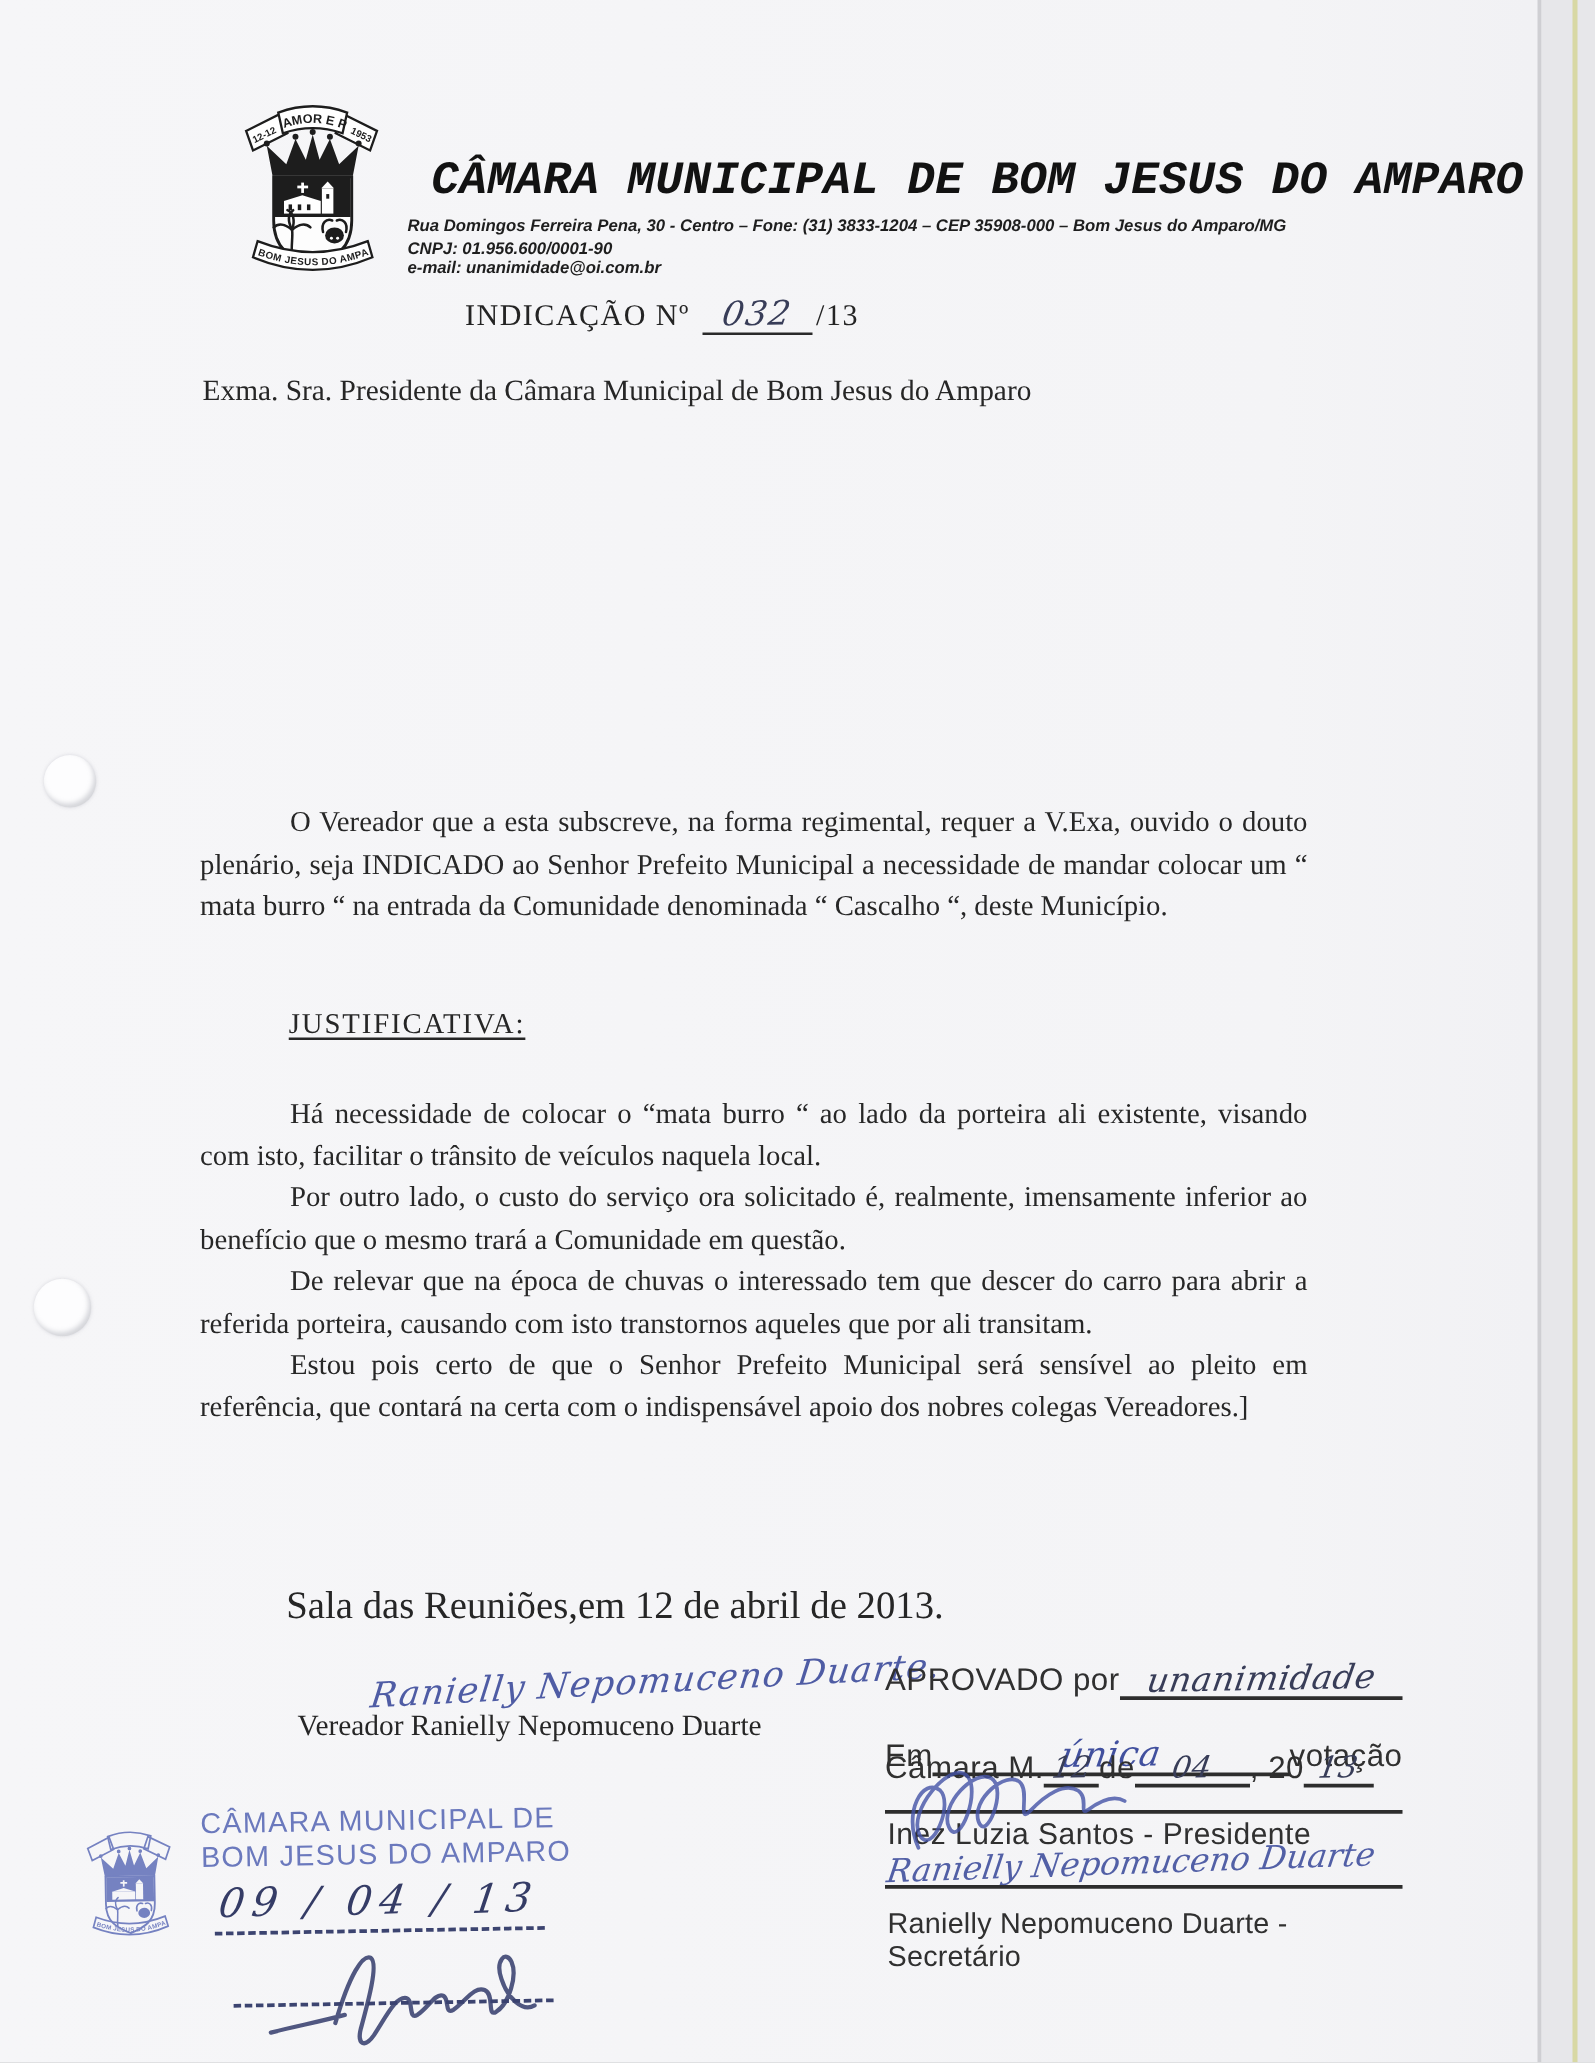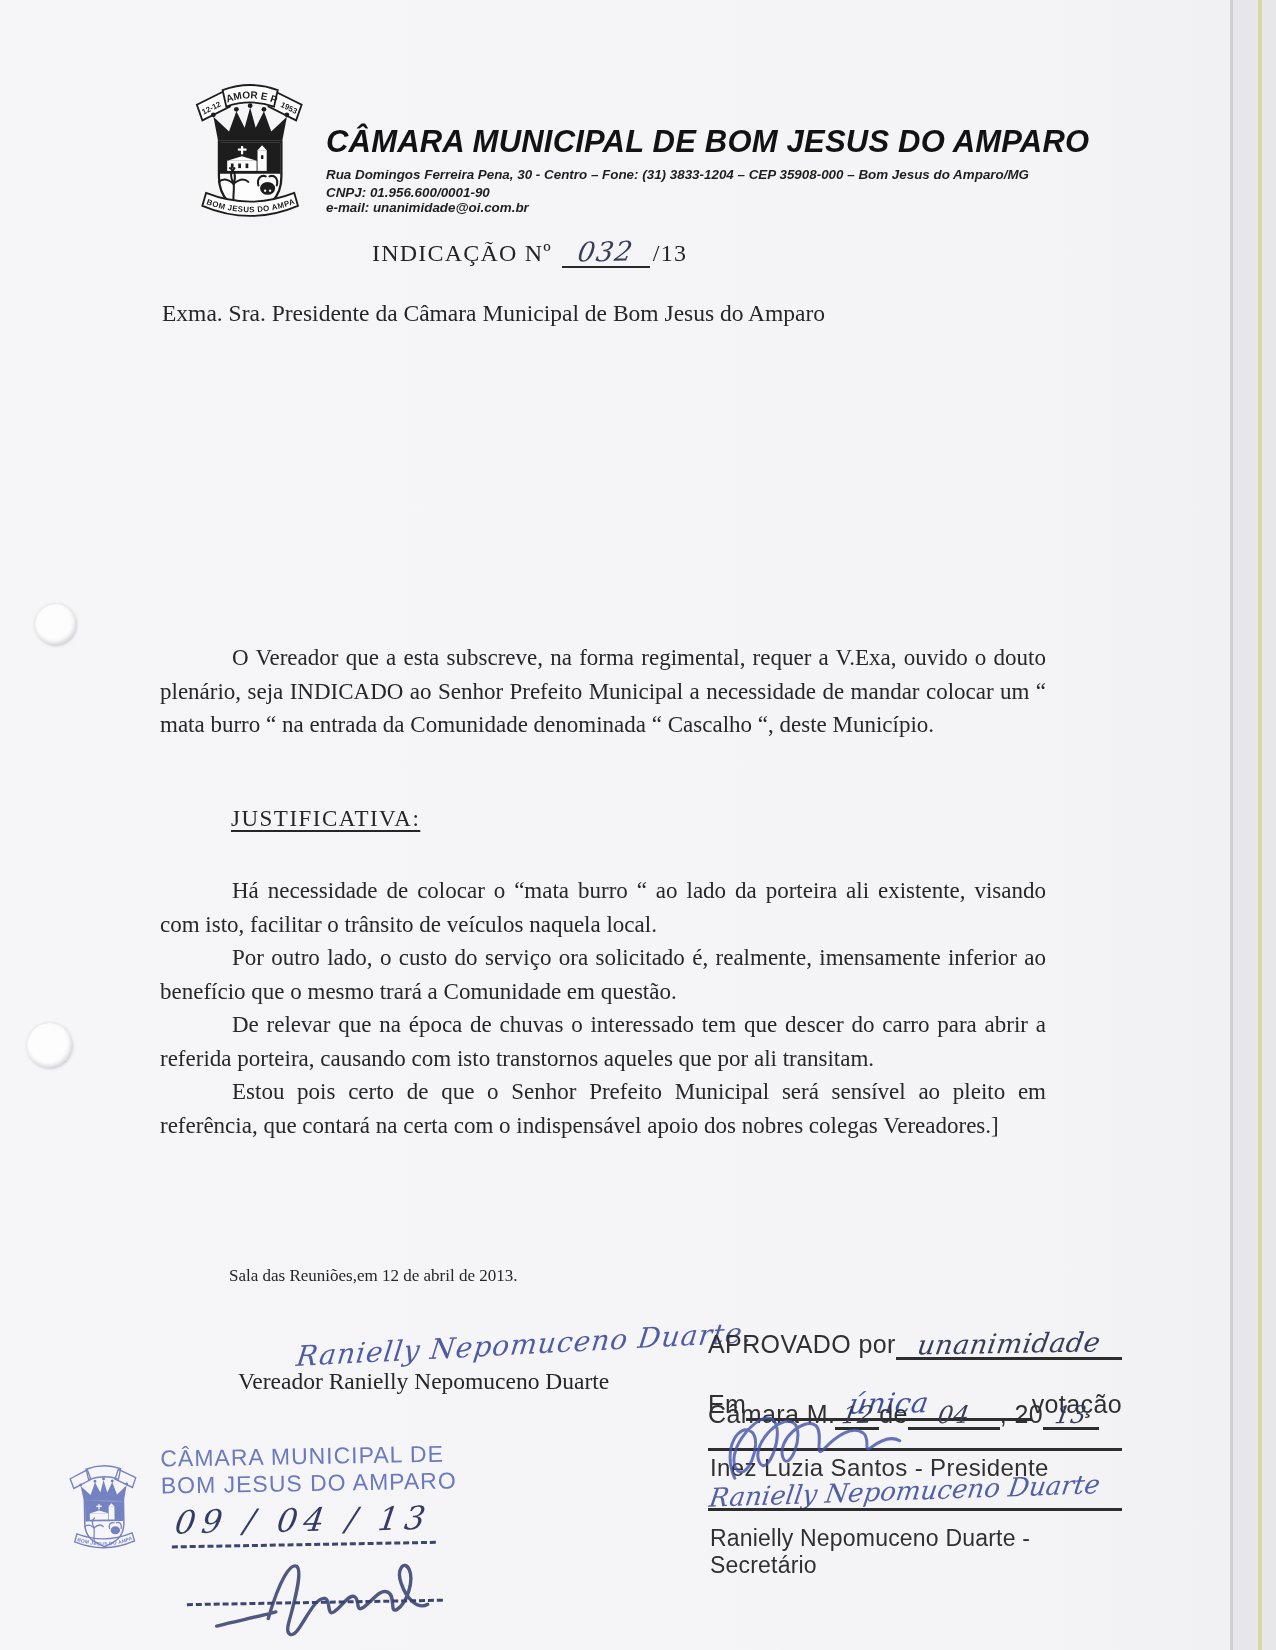--- a/index.html
+++ b/index.html
@@ -14,22 +14,22 @@
   .edge-line  { position:absolute; right:14px; top:0; width:4px; height:100%; background:#d8d8a4; }
   
   .hole { position:absolute; border-radius:50%; background:#fdfdfe;
           box-shadow: inset -2px -3px 4px rgba(150,152,162,.40), 0 0 3px rgba(190,190,198,.55); }
   #hole1 { left:35px; top:604px; width:42px; height:42px; }
   #hole2 { left:27px; top:1023px; width:46px; height:46px; }
 
   
   #crest-header { position:absolute; left:176px; top:68px; width:152px; height:158px; color:#1d1d1d; }
   #org-block { position:absolute; left:326px; top:124px; width:742px; }
-  .org-name  { font-family:Liberation Sans, sans-serif; font-weight:bold; font-style:italic;
-               font-size:31px; white-space:nowrap; color:#121212; letter-spacing:.2px; }
+  .org-name  { font-family:Liberation Mono, monospace; font-weight:bold; font-style:italic;
+               font-size:37px; white-space:nowrap; color:#121212; letter-spacing:.2px;margin-left:19px; }
   .org-addr  { margin-top:7px; font-family:"Liberation Sans",sans-serif; font-weight:bold; font-style:italic;
                font-size:13.4px; color:#1e1e1e; white-space:nowrap; }
   .org-row2  { display:flex; justify-content:space-between; margin-top:3px;
                font-family:"Liberation Sans",sans-serif; font-weight:bold; font-style:italic;
                font-size:13.4px; color:#1e1e1e;flex-direction:column; }
 
   
   #doc-title { position:absolute; left:372px; top:238px; font-size:24px; letter-spacing:1.2px;
                display:flex; align-items:baseline; color:#242424; }
   .title-num-box { display:inline-block; min-width:88px; text-align:center;
@@ -42,21 +42,21 @@
   #addressee { position:absolute; left:162px; top:300px; font-size:23.5px; color:#262626; }
 
   
   .bodyblock { position:absolute; left:160px; width:886px; font-size:23px; line-height:33.5px;
                text-align:justify; color:#272727; }
   .bodyblock p { margin:0; text-indent:72px; }
   #body1 { top:641px; }
   #just-heading { position:absolute; left:231px; top:806px; font-size:23px; letter-spacing:1.5px;
                   text-decoration:underline; text-underline-offset:4px; color:#262626; }
   #body2 { top:874px; }
-  #sala-line { position:absolute; left:229px; top:1266px; font-size:17px; color:#262626; }
+  #sala-line { position:absolute; left:229px; top:1266px; font-size:31px; color:#262626; }
 
   
   #sig-hand { position:absolute; left:297px; top:1328px; font-size:28px; letter-spacing:1px;
               transform:rotate(-2deg); opacity:.92; white-space:nowrap; }
   #sig-typed { position:absolute; left:238px; top:1368px; font-size:23.5px; color:#262626; }
 
   
   #approval { position:absolute; left:708px; top:1330px; width:414px;
               font-family:"Liberation Sans",sans-serif; color:#303030; }
   .st-row { position:absolute; left:0; width:100%; display:flex; align-items:baseline;

